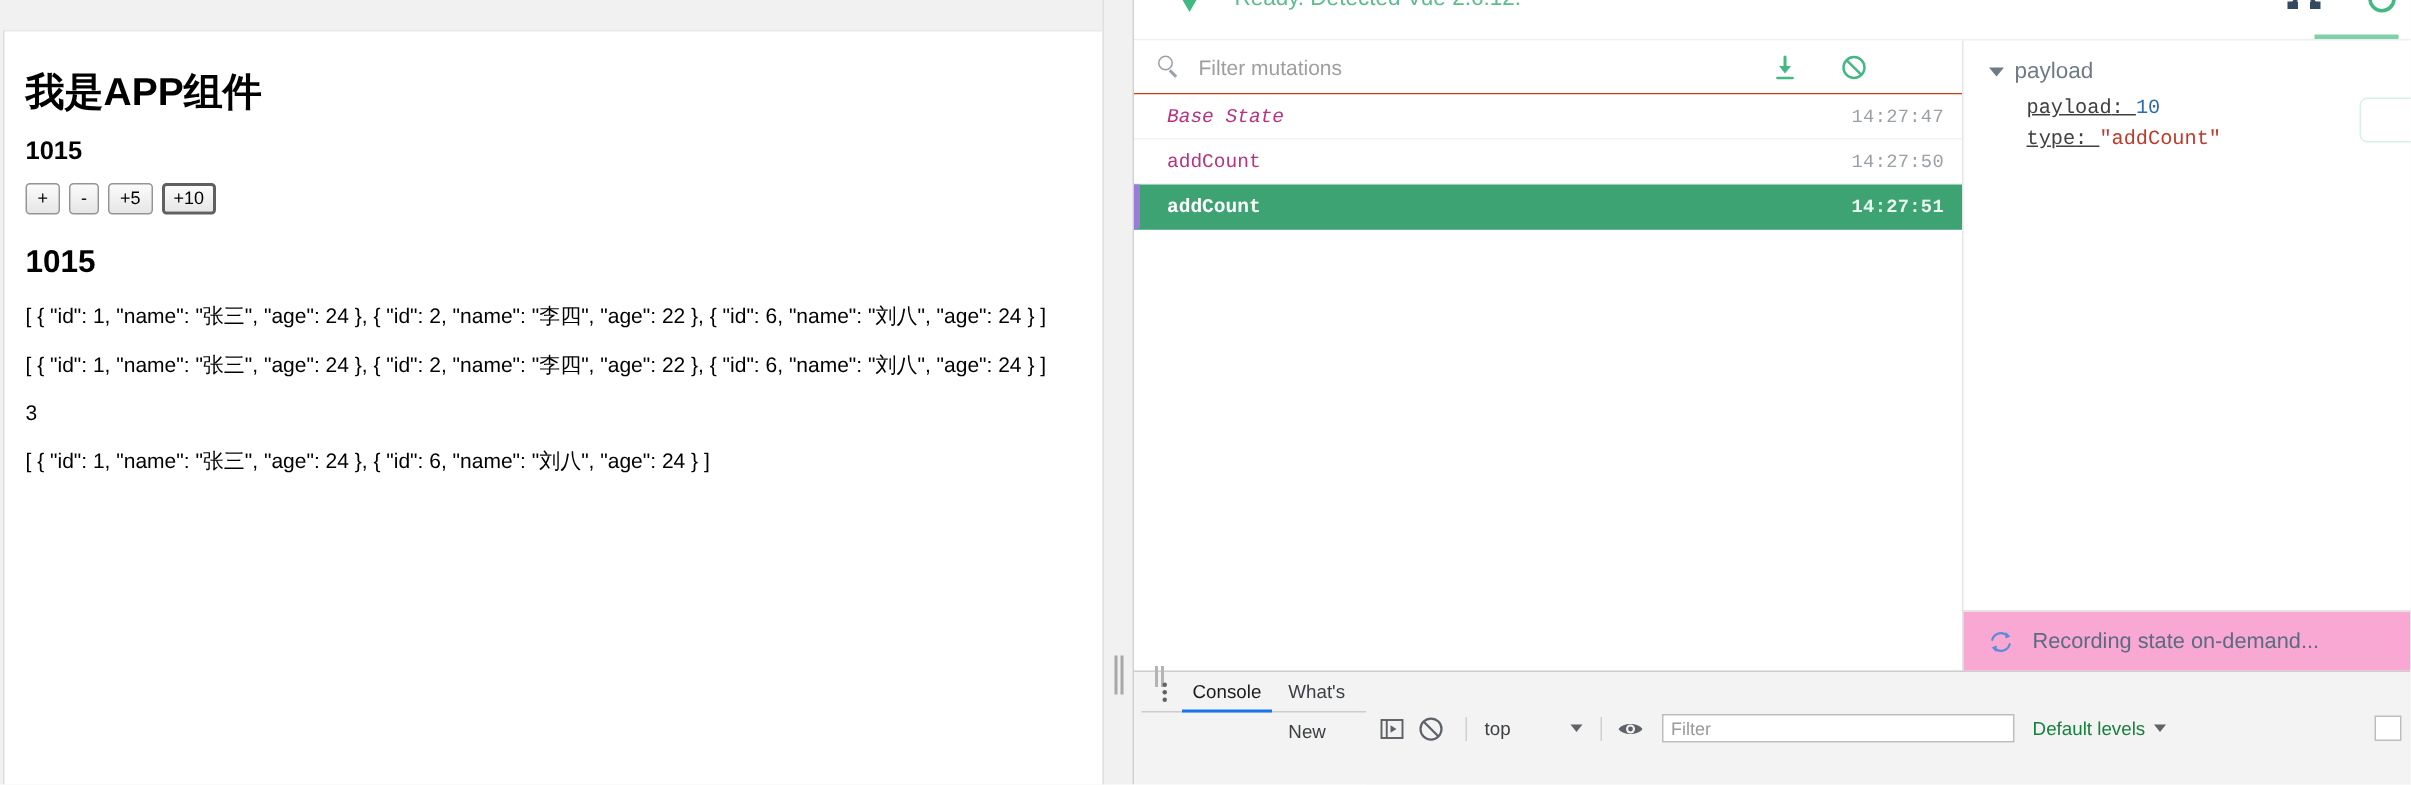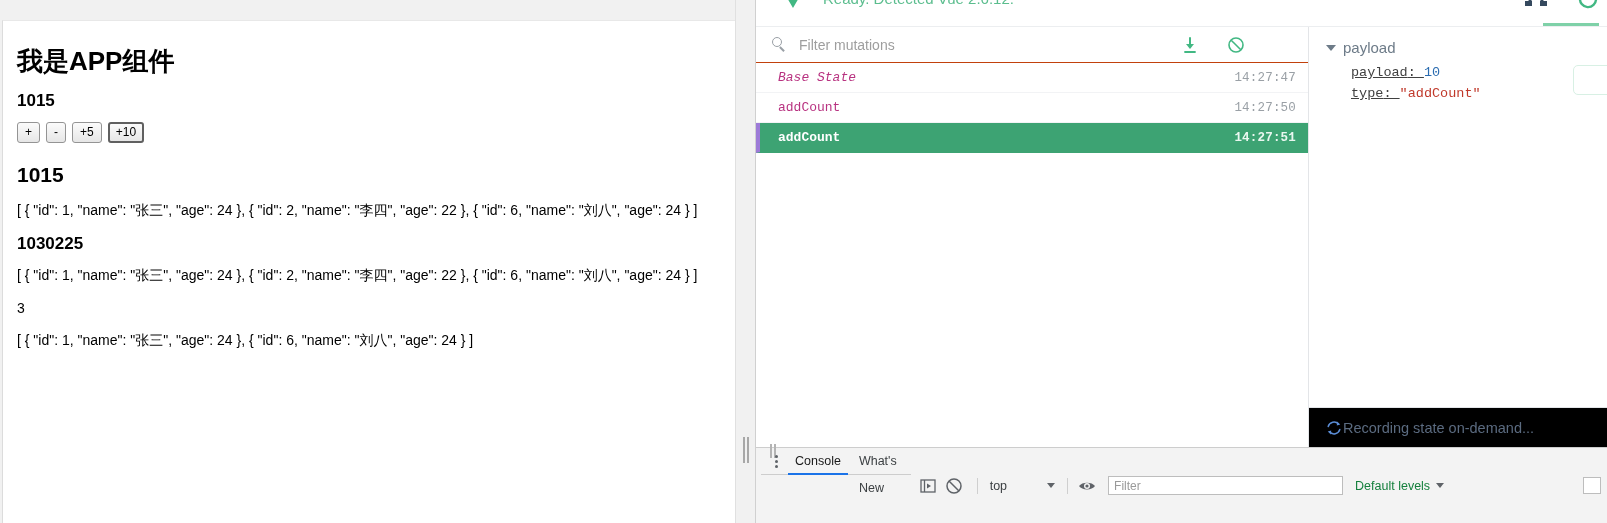--- a/index.html
+++ b/index.html
@@ -187,23 +187,23 @@
     margin-left: 3px;
   }
   .insp-kv { padding-left: 28px; line-height: 21px; white-space: nowrap; }
   .k { color: #404040; text-decoration: underline; }
   .v-num { color: #2b6cb0; }
   .v-str { color: #c0392b; }
 
   #insp-footer {
     flex: 0 0 40px; height: 40px;
     border-top: 1px solid #e3e5e8;
-    display: flex; align-items: center; 
+    display: flex; align-items: center; gap: 12px;
     padding: 0 12px 0 16px;
-    background: #000000;
+    background: #f9a8d4;
   }
   #insp-footer .refresh {
     width: 18px; height: 18px; position: relative; flex: 0 0 18px;
   }
   #insp-footer .lbl {
     font-family: "Liberation Sans", sans-serif; font-size: 14.5px; color: #5b6b80;
   }
   #ghost-btn {
     position: absolute; right: -6px; top: 38px; width: 40px; height: 30px;
     border: 1px solid #d8f0e4; border-radius: 5px; background: #fff;
@@ -292,21 +292,20 @@
         <div class="btn-row">
           <button class="ui-btn">+</button>
           <button class="ui-btn">-</button>
           <button class="ui-btn">+5</button>
           <button class="ui-btn focused">+10</button>
         </div>
 
         <div class="pg-h3 big">1015</div>
         <div class="pg-p">[ { "id": 1, "name": "张三", "age": 24 }, { "id": 2, "name": "李四", "age": 22 }, { "id": 6, "name": "刘八", "age": 24 } ]</div>
 
-        <div class="pg-h3">1030225</div>
         <div class="pg-p">[ { "id": 1, "name": "张三", "age": 24 }, { "id": 2, "name": "李四", "age": 22 }, { "id": 6, "name": "刘八", "age": 24 } ]</div>
 
         <div class="pg-p">3</div>
         <div class="pg-p">[ { "id": 1, "name": "张三", "age": 24 }, { "id": 6, "name": "刘八", "age": 24 } ]</div>
       </div>
     </div>
   </div>
 
   <div id="v-resizer">
     <div class="grip">

